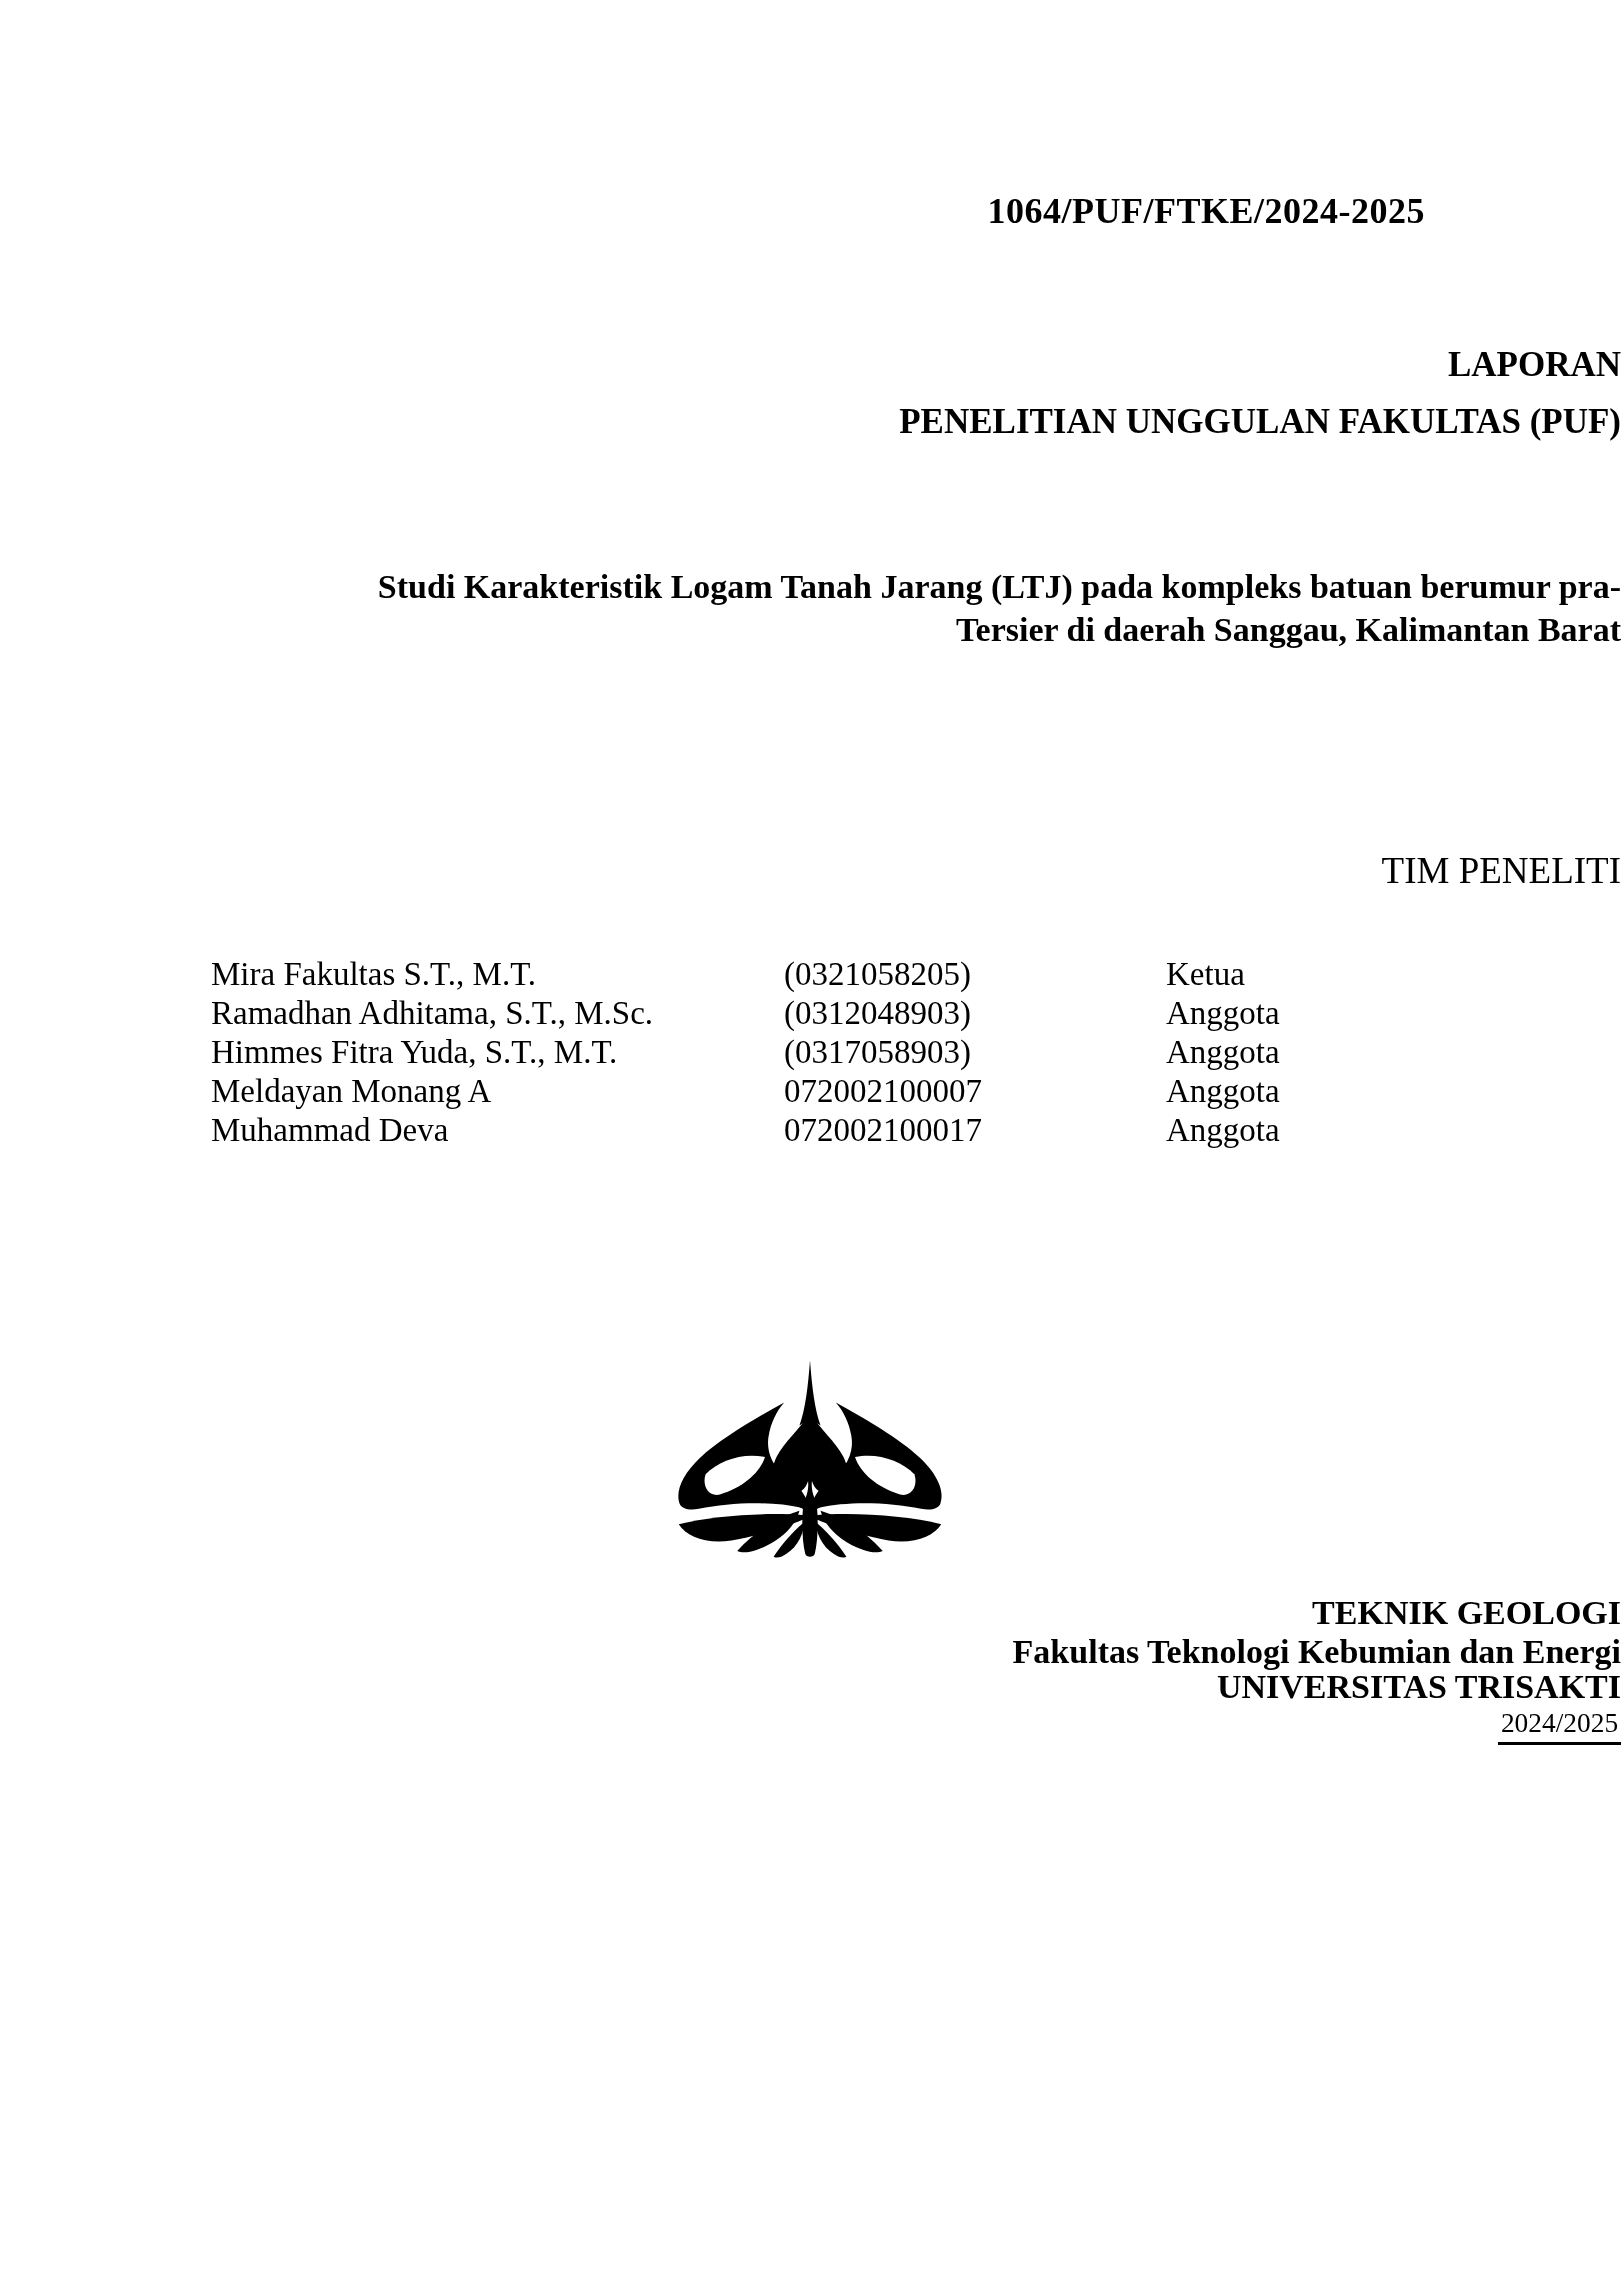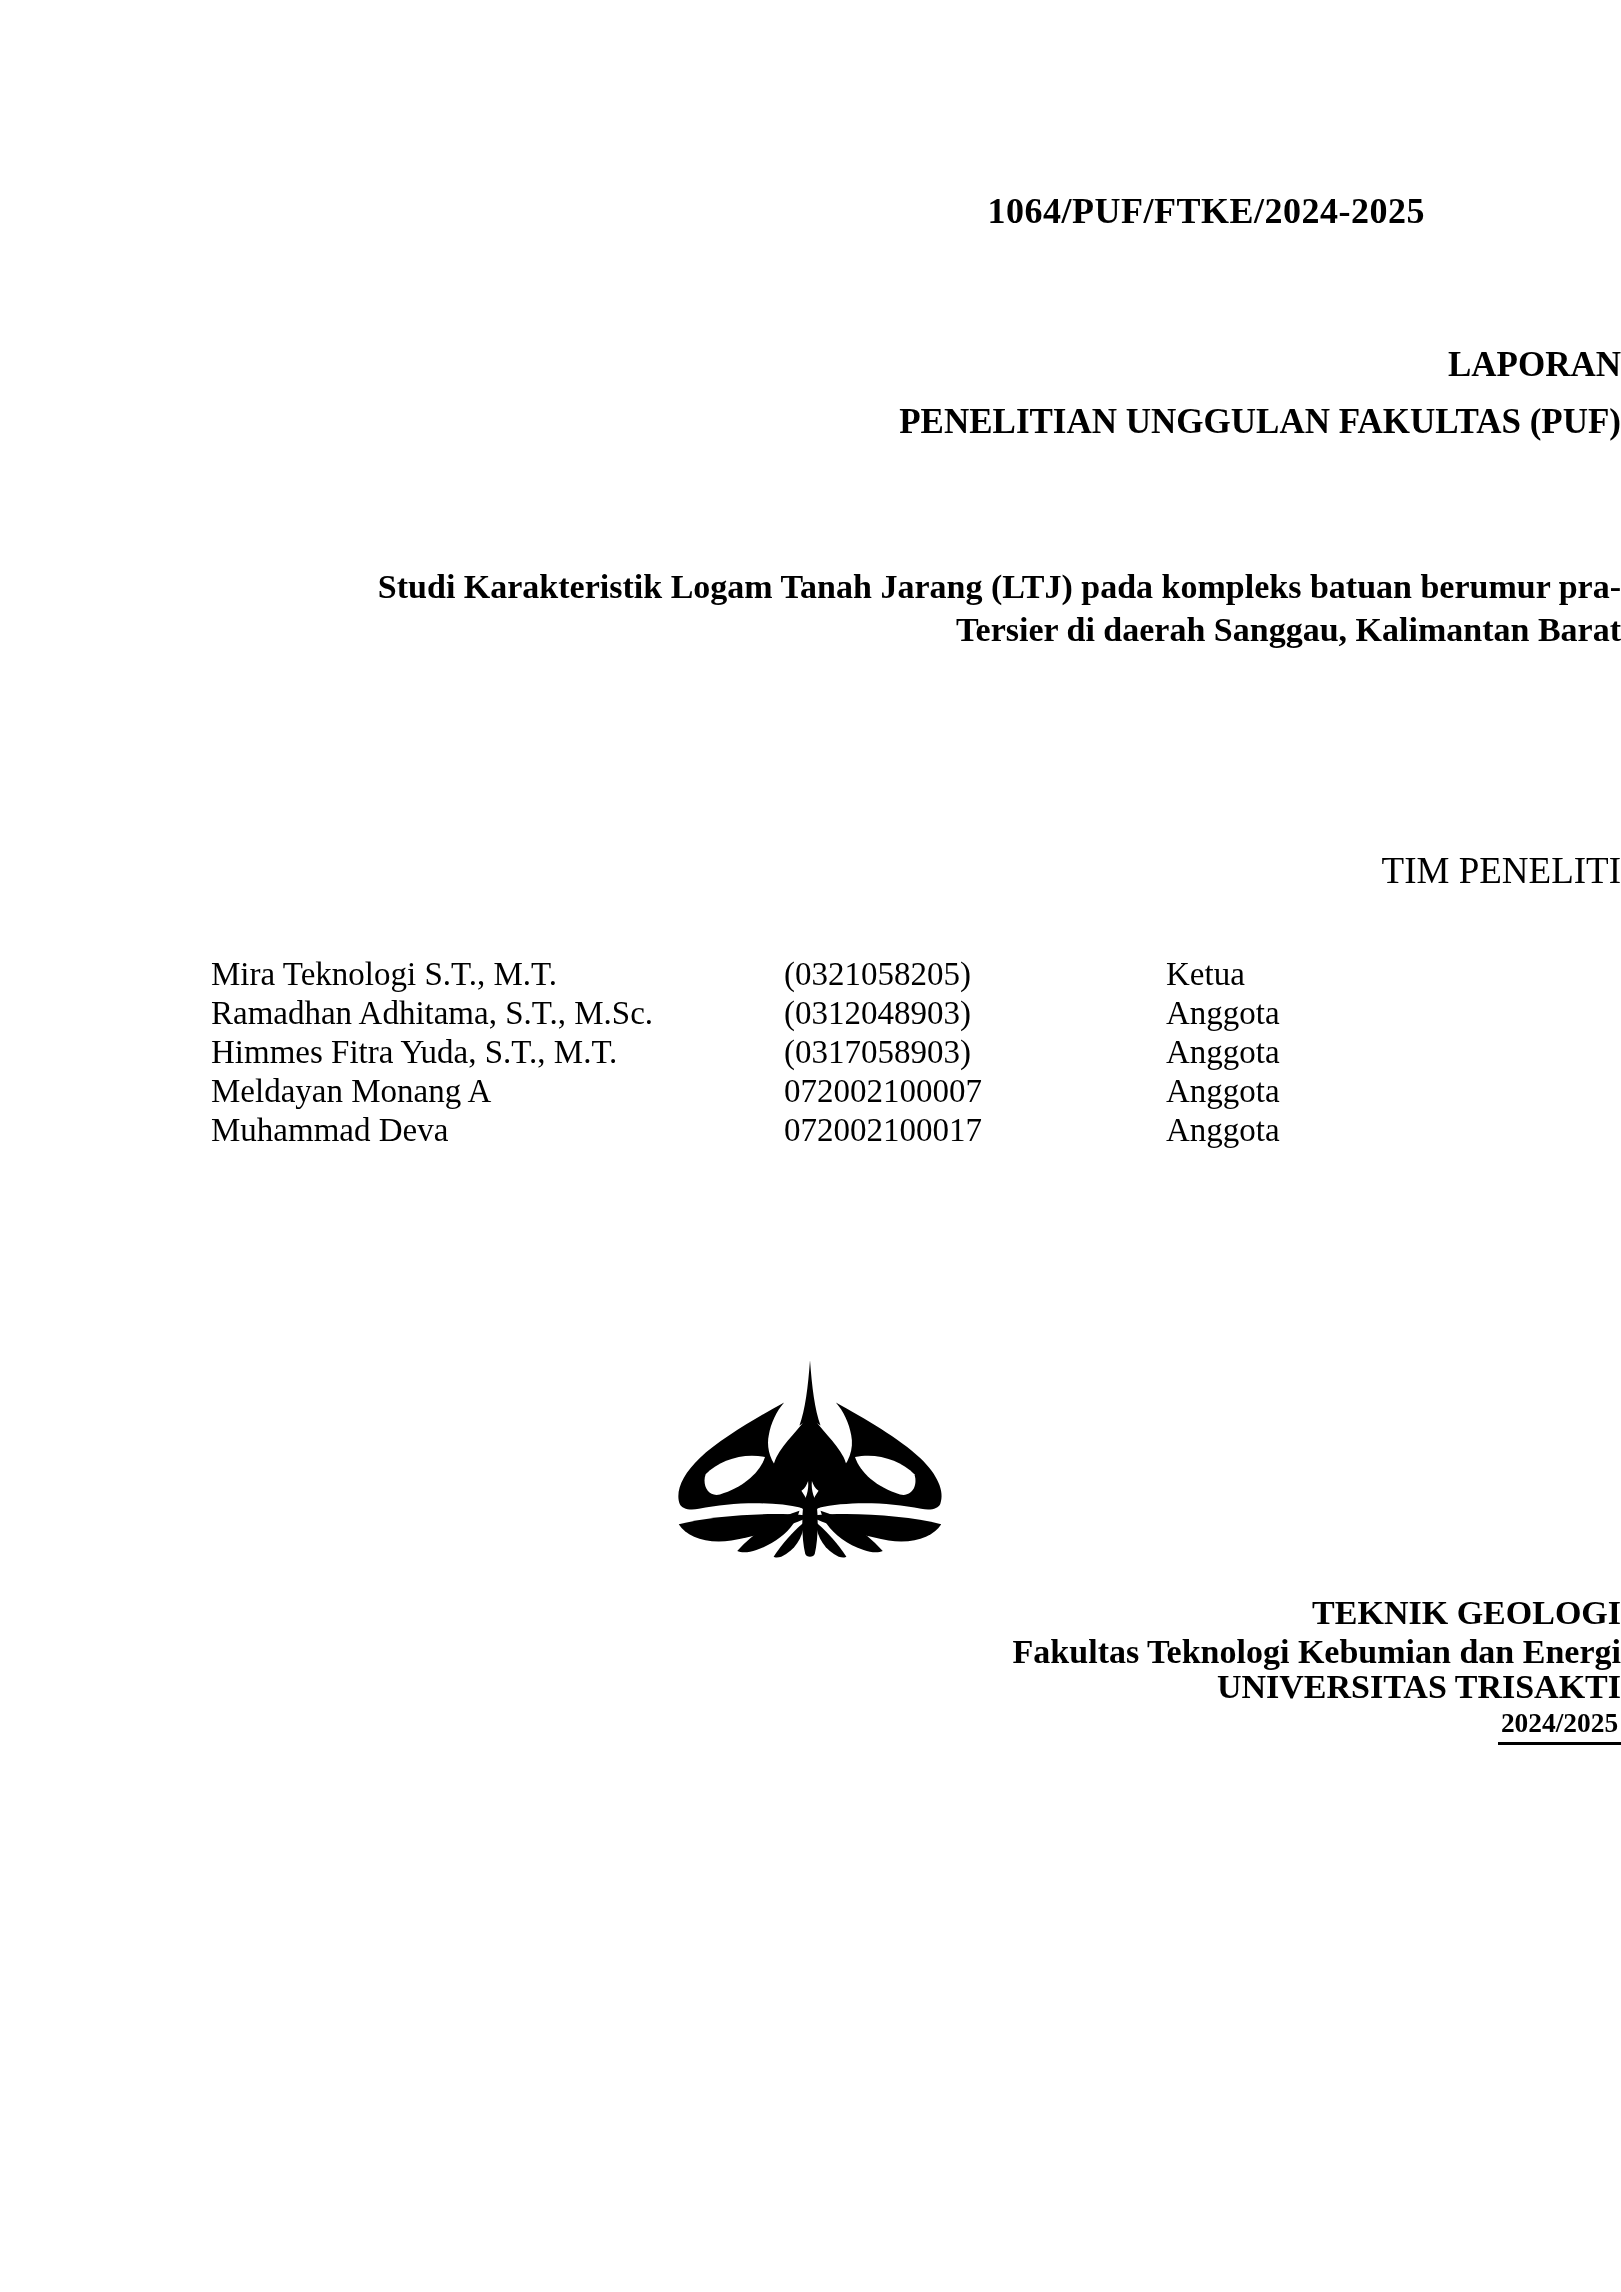--- a/index.html
+++ b/index.html
@@ -54,21 +54,21 @@
     position: absolute;
     top: 1358px;
     left: 674px;
     width: 272px;
     height: 202px;
   }
   .logo-wrap svg { display: block; width: 272px; height: 202px; }
   .footer-line1 { top: 1594px; font-size: 34px; font-weight: bold; }
   .footer-line2 { top: 1633px; font-size: 34px; font-weight: bold; }
   .footer-line3 { top: 1668px; font-size: 34px; font-weight: bold; }
-  .footer-line4 { top: 1708px; font-size: 27.4px; font-weight: bold; }
+  .footer-line4 { top: 1708px; font-size: 27.4px; font-weight: normal; }
   .footer-line4 .underlined {
     display: inline-block;
     border-bottom: 3.9px solid #000000;
     padding: 0 2.9px 2.9px 2.9px;
   }
 </style>
 </head>
 <body>
 
 <div class="page">
@@ -80,21 +80,21 @@
   <div class="centered report-line2">PENELITIAN UNGGULAN FAKULTAS (PUF)</div>
 
   <div class="centered title-line1">Studi Karakteristik Logam Tanah Jarang (LTJ) pada kompleks batuan berumur pra-</div>
 
   <div class="centered title-line2">Tersier di daerah Sanggau, Kalimantan Barat</div>
 
   <div class="centered team-heading">TIM PENELITI</div>
 
   <div class="team-list">
     <div class="team-row">
-      <span>Mira Teknologi S.T., M.T.</span>
+      <span>Mira Fakultas S.T., M.T.</span>
       <span>(0321058205)</span>
       <span>Ketua</span>
     </div>
     <div class="team-row">
       <span>Ramadhan Adhitama, S.T., M.Sc.</span>
       <span>(0312048903)</span>
       <span>Anggota</span>
     </div>
     <div class="team-row">
       <span>Himmes Fitra Yuda, S.T., M.T.</span>

